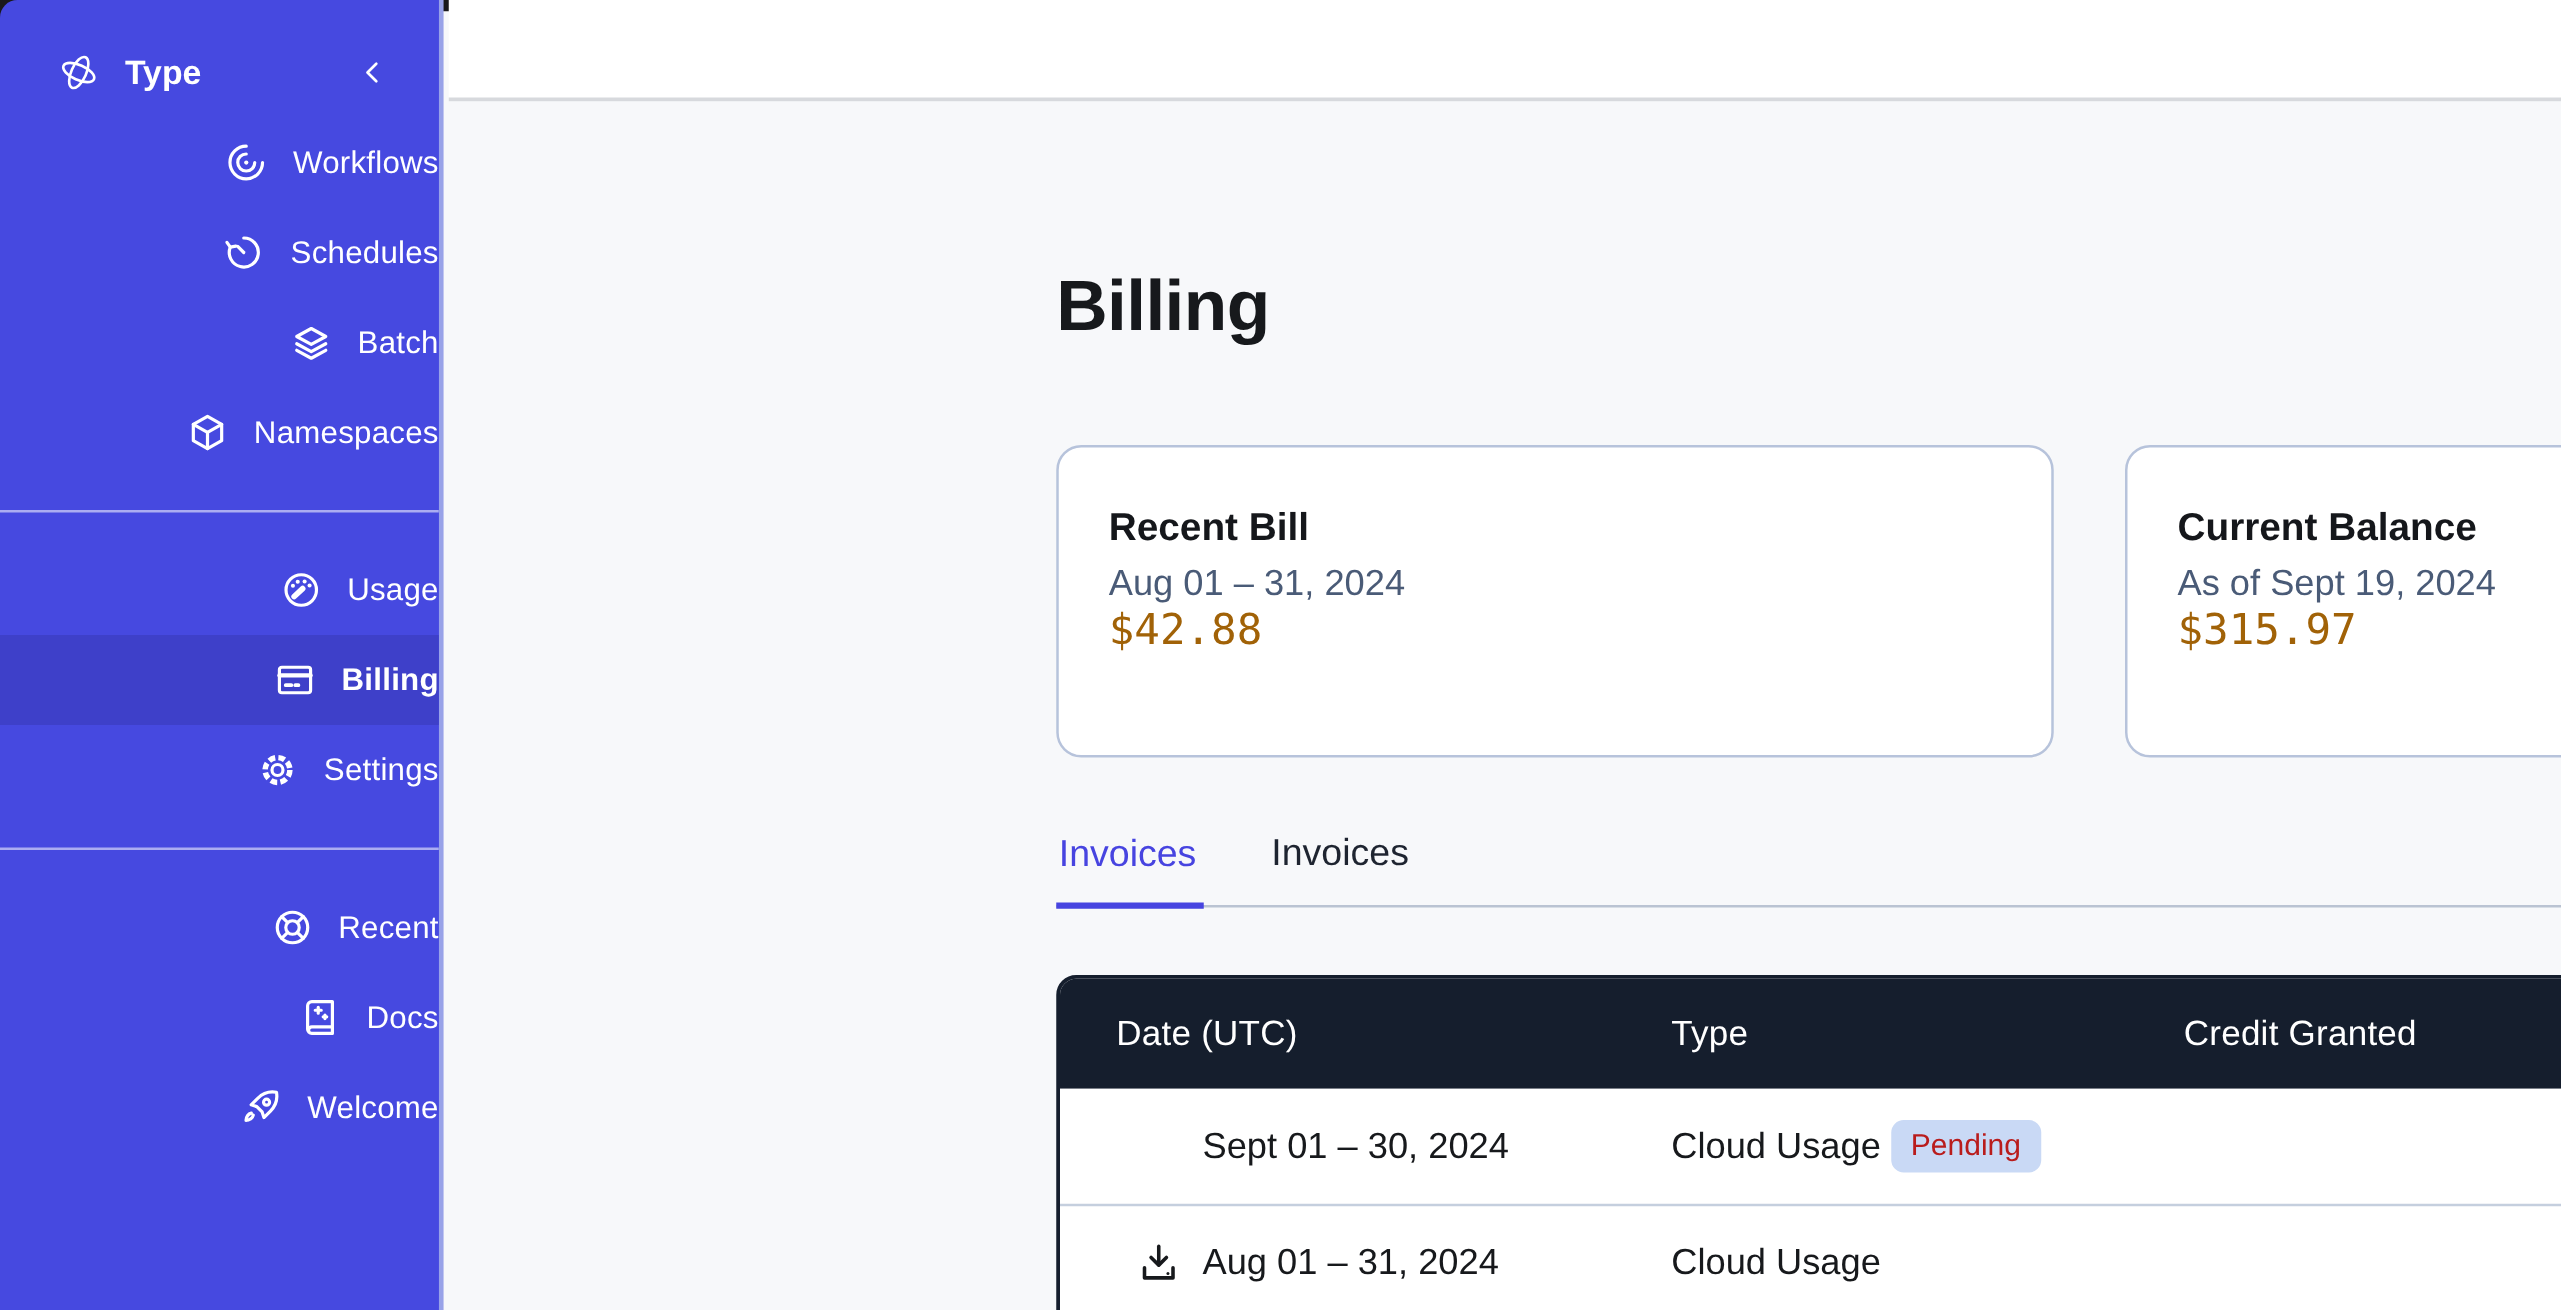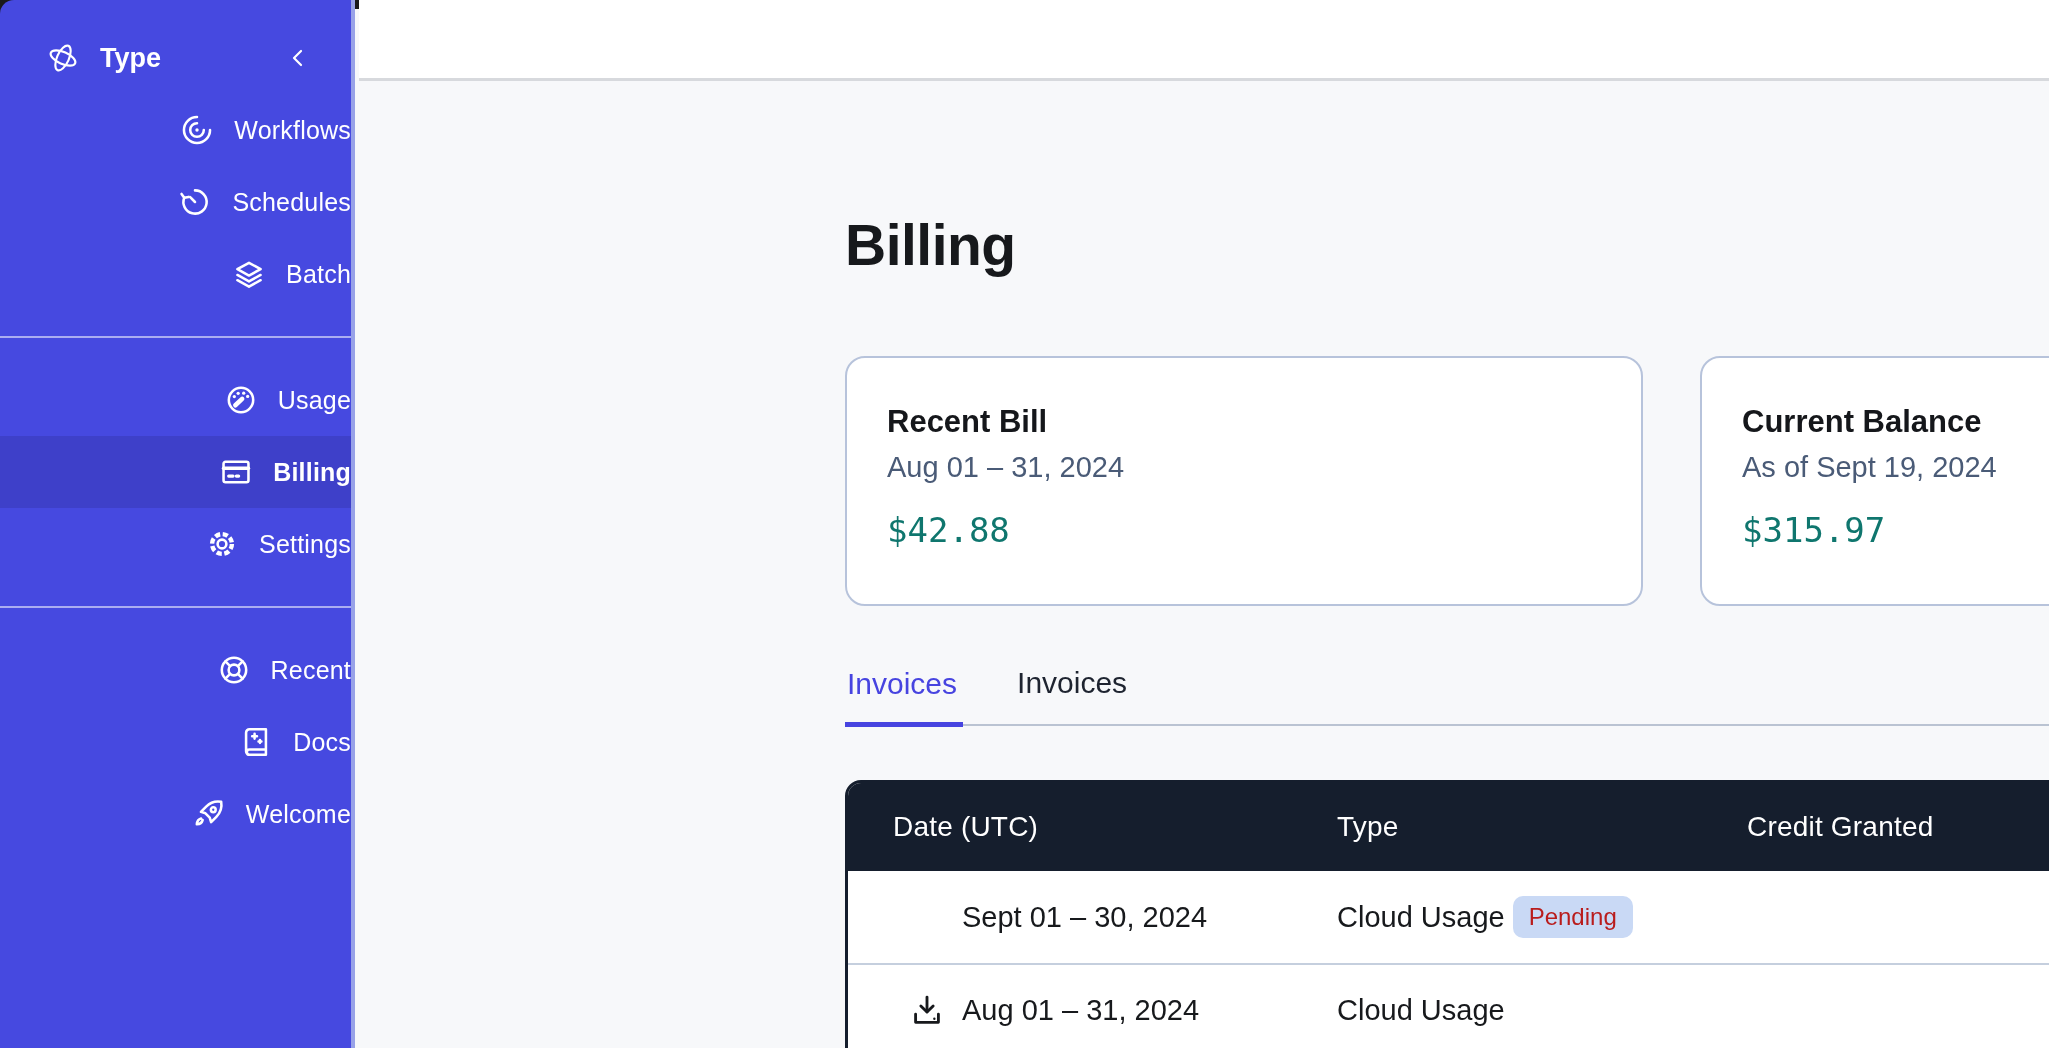--- a/index.html
+++ b/index.html
@@ -55,21 +55,21 @@
   .page-title{margin-top:128px;font-size:57px;font-weight:600;letter-spacing:-.5px;color:var(--text)}
 
   .cards-row{display:flex;gap:57px;margin-top:78px;width:2200px}
   .card{
     width:798px;height:250px;flex:0 0 auto;
     background:#fff;border:2px solid var(--card-border);border-radius:20px;
     padding:46px 40px;
   }
   .card-title{font-size:31px;font-weight:600;color:#15171b}
   .card-subtitle{font-size:29px;color:var(--muted-text);margin-top:11px}
-  .card-amount{font-family:"DejaVu Sans Mono", monospace;font-size:34px;margin-top:26px;color:#0f766e}
+  .card-amount{font-family:"DejaVu Sans Mono", monospace;font-size:34px;color:#a16207}
 
   .tabs{display:flex;align-items:flex-end;gap:52px;margin-top:60px;border-bottom:2px solid #bac3d2;width:1400px}
   .tab{font-size:30px;font-weight:500;padding:0 6px 24px 2px;color:#1e2430;cursor:pointer}
   .tab.active{color:var(--accent);border-bottom:5px solid var(--accent);margin-bottom:-3px;padding-bottom:21px}
 
   .invoice-table{
     margin-top:54px;width:1380px;
     border:3px solid var(--table-header-bg);
     border-radius:16px 16px 0 0;
     background:#fff;overflow:hidden;
@@ -121,20 +121,28 @@
     <span>Schedules</span>
   </div>
   <div class="nav-item">
     <svg class="icn" viewBox="0 0 24 24" fill="none" stroke="currentColor" stroke-width="1.8" stroke-linecap="round" stroke-linejoin="round">
       <path d="M3.8 8.6 12 4.1l8.2 4.5L12 13.1z"></path>
       <path d="M3.8 12.7 12 17.2l8.2-4.5"></path>
       <path d="M3.8 16.4 12 20.9l8.2-4.5"></path>
     </svg>
     <span>Batch</span>
   </div>
+  <div class="nav-item">
+    <svg class="icn" viewBox="0 0 24 24" fill="none" stroke="currentColor" stroke-width="1.8" stroke-linecap="round" stroke-linejoin="round">
+      <path d="M12 2.9 20 7.4v9.2l-8 4.5-8-4.5V7.4z"></path>
+      <path d="M4 7.4l8 4.5 8-4.5"></path>
+      <path d="M12 11.9v9.2"></path>
+    </svg>
+    <span>Namespaces</span>
+  </div>
 
   <div class="sb-divider"></div>
 
   <div class="nav-item">
     <svg class="icn" viewBox="0 0 24 24" fill="none" stroke="currentColor" stroke-width="1.8" stroke-linecap="round">
       <circle cx="12" cy="12" r="8.6"></circle>
       <path d="M12.8 11.2 8 15.7" stroke-width="3.2"></path>
       <circle cx="7.3" cy="9.6" r="1.15" fill="currentColor" stroke="none"></circle>
       <circle cx="10" cy="7.3" r="1.15" fill="currentColor" stroke="none"></circle>
       <circle cx="13.9" cy="7.2" r="1.15" fill="currentColor" stroke="none"></circle>

